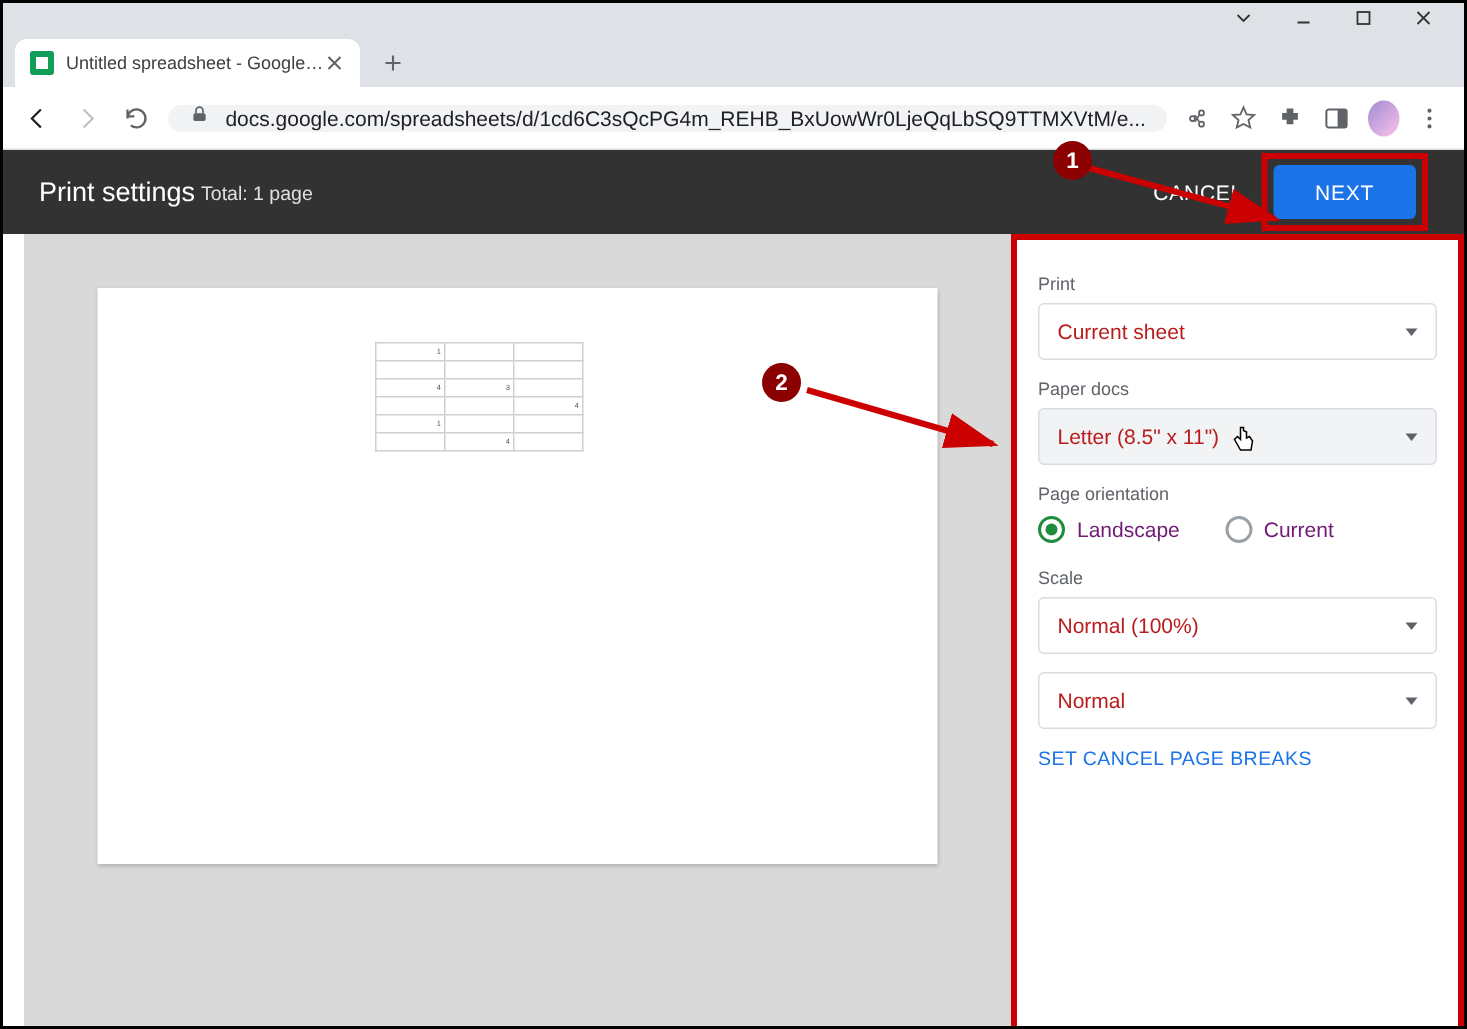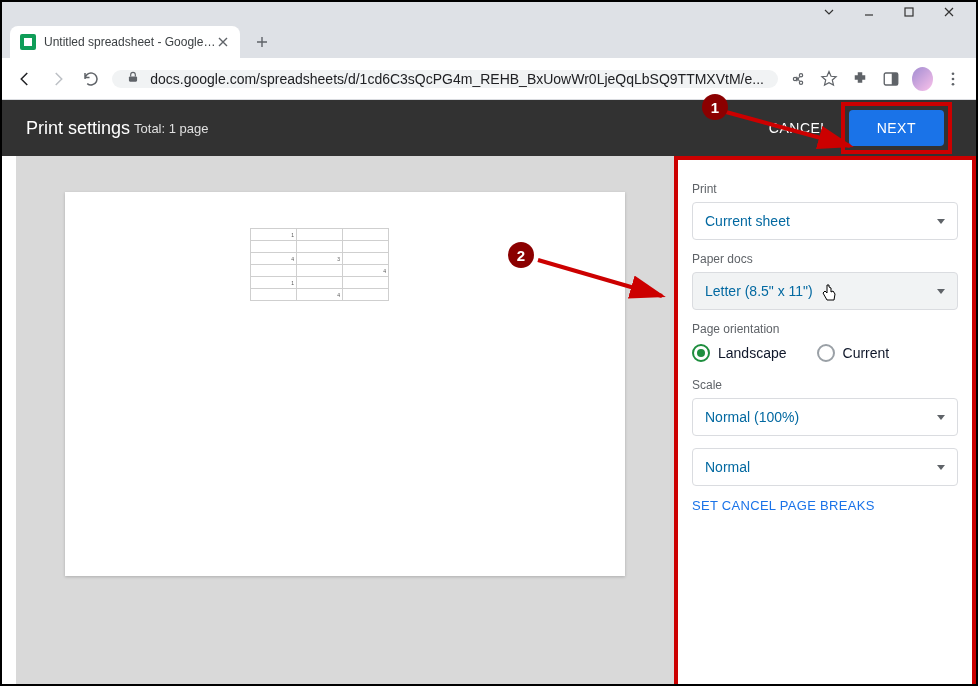--- a/index.html
+++ b/index.html
@@ -39,25 +39,25 @@
 
 .content { display: flex; background: #d9d9d9; height: 552px; margin-left: 14px; }
 .preview-area { flex: 1; display: flex; align-items: flex-start; justify-content: center; padding: 36px 20px; }
 .paper { background: #fff; width: 560px; height: 384px; box-shadow: 0 1px 3px rgba(0,0,0,.2); position: relative; }
 .mini-table { position: absolute; left: 185px; top: 36px; border-collapse: collapse; }
 .mini-table td { border: 1px solid #cfcfcf; width: 46px; height: 12px; font-size: 5px; text-align: right; padding-right: 2px; color: #555; }
 
 
 .sidebar { width: 302px; background: #fff; border: 4px solid #c00; padding: 14px 14px 6px 14px; overflow: hidden; }
 .field-label { font-size: 12px; color: #5f6368; margin-bottom: 6px; margin-top: 8px; }
-.dropdown { border: 1px solid #dadce0; border-radius: 4px; padding: 10px 12px; font-size: 14px; color: #0369a1; display: flex; align-items: center; justify-content: space-between; cursor: pointer; margin-bottom: 12px; }
+.dropdown { border: 1px solid #dadce0; border-radius: 4px; padding: 10px 12px; font-size: 14px; color: #b91c1c; display: flex; align-items: center; justify-content: space-between; cursor: pointer; margin-bottom: 12px; }
 .dropdown.hover { background: #f1f3f4; }
 .caret { border-left: 4px solid transparent; border-right: 4px solid transparent; border-top: 5px solid #5f6368; }
 .radios { display: flex; gap: 30px; align-items: center; margin: 8px 0 16px 0; }
-.radio { display: flex; align-items: center; gap: 8px; font-size: 14px; color: #0f172a; cursor: pointer; }
+.radio { display: flex; align-items: center; gap: 8px; font-size: 14px; color: #701a75; cursor: pointer; }
 .rbtn { width: 18px; height: 18px; border-radius: 50%; border: 2px solid #9aa0a6; display: inline-flex; align-items: center; justify-content: center; }
 .rbtn.sel { border-color: #1e8e3e; }
 .rbtn.sel::after { content: ""; width: 8px; height: 8px; background: #1e8e3e; border-radius: 50%; }
 .link { color: #1a73e8; font-size: 13px; font-weight: 500; letter-spacing: .3px; margin-top: 8px; cursor: pointer; }
 
 
 .badge { position: absolute; width: 26px; height: 26px; border-radius: 50%; background: #8b0000; color: #fff; font-size: 15px; font-weight: bold; display: flex; align-items: center; justify-content: center; z-index: 50; }
 .arrow-svg { position: absolute; z-index: 49; pointer-events: none; }
 
 .hand-cursor { position: absolute; width: 16px; height: 20px; }

